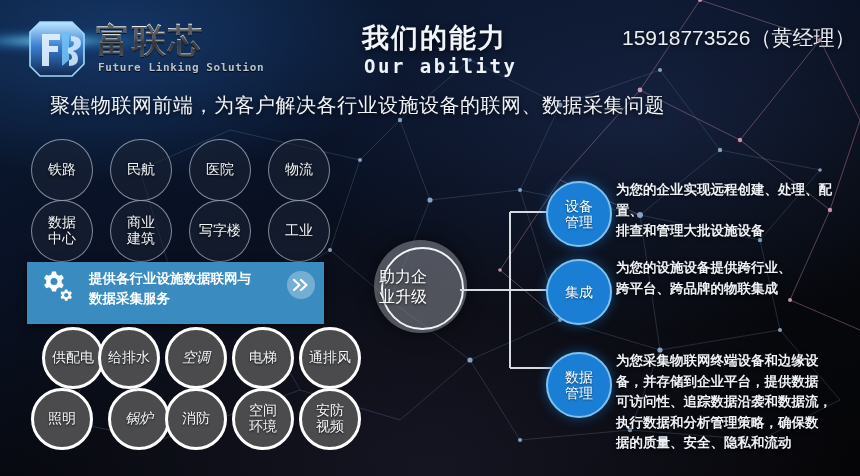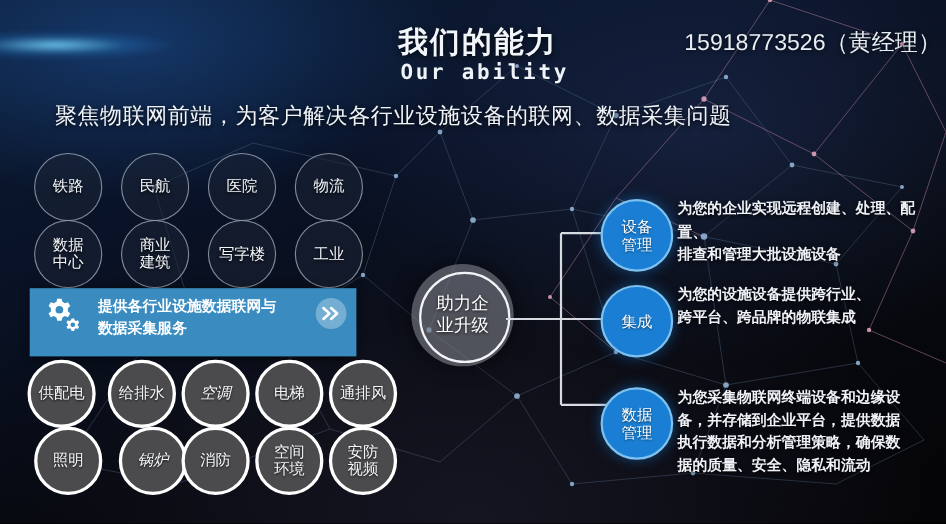--- a/index.html
+++ b/index.html
@@ -53,21 +53,21 @@
   .banner{position:absolute;left:27px;top:262px;width:297px;height:62px;background:#3a8cc0;
           box-shadow:0 2px 8px rgba(0,0,0,.6);}
   .banner-gear{position:absolute;left:12px;top:7px;width:34px;height:32px;}
   .banner-txt{position:absolute;left:62px;top:7px;width:185px;font-size:13.5px;color:#ffffff;
               font-weight:bold;line-height:1.45;}
   .banner-next{position:absolute;right:9px;top:9px;width:28px;height:28px;border-radius:50%;
                background:rgba(255,255,255,.30);display:flex;align-items:center;justify-content:center;}
 
   
   .hub{position:absolute;left:374px;top:240px;width:93px;height:93px;border-radius:50%;
-       background:rgba(122,126,134,.62);display:flex;align-items:center;justify-content:center;
+       background:rgba(122,126,134,.62);display:flex;align-items:center;justify-content:flex-start;
        box-shadow:0 0 18px rgba(0,0,0,.55);}
   .hub-ring{position:absolute;left:7px;top:7px;width:79px;height:79px;border-radius:50%;
             border:2.5px solid #f2f4f7;}
   .hub-txt{position:relative;font-size:16px;color:#ffffff;text-align:center;line-height:1.2;
            width:58px;text-shadow:0 1px 3px rgba(0,0,0,.8);}
 
   
   .conn{position:absolute;left:460px;top:150px;width:130px;height:270px;pointer-events:none;}
 
   
@@ -137,20 +137,37 @@
         <circle cx="640" cy="90" r="2.4"></circle>
       <circle cx="740" cy="140" r="2.2"></circle>
         <circle cx="820" cy="40" r="2"></circle>
       <circle cx="830" cy="210" r="2.2"></circle>
         <circle cx="790" cy="300" r="2"></circle>
       <circle cx="500" cy="270" r="1.8"></circle>
     </g>
   </svg>
   <div class="glowL"></div>
 
+  <div class="logo">
+    <svg class="logo-mark" viewBox="0 0 66 62">
+      <defs>
+        <linearGradient id="lg1" x1="0" y1="0" x2="0" y2="1">
+          <stop offset="0%" stop-color="#bfe6ff"></stop>
+            <stop offset="45%" stop-color="#3a7fd0"></stop>
+          <stop offset="100%" stop-color="#12274f"></stop>
+        </linearGradient>
+      </defs>
+      <path d="M14 4 L46 4 L58 16 L58 46 L46 58 L14 58 L4 48 L4 14 Z" fill="url(#lg1)" stroke="#9fd9ff" stroke-width="1.6"></path>
+      <path d="M16 16 L34 16 L34 22 L23 22 L23 28 L32 28 L32 34 L23 34 L23 48 L16 48 Z" fill="#dff1ff" opacity=".92"></path>
+      <path d="M36 14 L43 14 L43 42 L36 48 Z" fill="#6fc0f5" opacity=".9"></path>
+      <path d="M45 18 Q55 18 55 25 Q55 31 47 33 Q52 35 52 41 Q52 48 43 48 L43 42 Q46 42 46 39 Q46 36 42 35 L42 30 Q48 29 48 25 Q48 23 45 23 Z" fill="#cfe9ff" opacity=".9"></path>
+    </svg>
+    <div class="logo-cn">富联芯</div>
+    <div class="logo-en">Future Linking Solution</div>
+  </div>
 
   <div class="title-cn">我们的能力</div>
   <div class="title-en">Our ability</div>
   <div class="phone">15918773526（黄经理）</div>
   <div class="subtitle">聚焦物联网前端，为客户解决各行业设施设备的联网、数据采集问题</div>
 
   <div id="ind-row1">
       <div class="pill top" style="left: 31px; top: 139px;">
         <span>
           <div>铁路</div>
@@ -212,21 +229,21 @@
     </div>
     <div class="banner-next">
       <svg width="18" height="14" viewBox="0 0 18 14">
         <path d="M2 2 L7.5 7 L2 12" fill="none" stroke="#fff" stroke-width="2.3" stroke-linecap="round" stroke-linejoin="round"></path>
         <path d="M9 2 L14.5 7 L9 12" fill="none" stroke="#fff" stroke-width="2.3" stroke-linecap="round" stroke-linejoin="round"></path>
       </svg>
     </div>
   </div>
 
   <div id="sys-row1">
-      <div class="pill bot" style="left: 25px; top: 327px;">
+      <div class="pill bot" style="left: 42px; top: 327px;">
         <span>
           <div>供配电</div>
         </span>
       </div>
       <div class="pill bot" style="left: 98px; top: 327px;">
         <span>
           <div>给排水</div>
         </span>
       </div>
       <div class="pill bot" style="left: 165px; top: 327px; font-style: italic;">
@@ -320,18 +337,19 @@
       </div>
       <div class="node" style="left: 546px; top: 352px;">
         <span>
           <div>数据</div>
           <div>管理</div>
         </span>
       </div>
       <div class="node-desc" style="left: 616px; top: 351px; width: 240px;">
         <div>为您采集物联网终端设备和边缘设</div>
         <div>备，并存储到企业平台，提供数据</div>
+        <div>可访问性、追踪数据沿袭和数据流，</div>
         <div>执行数据和分析管理策略，确保数</div>
         <div>据的质量、安全、隐私和流动</div>
       </div>
     </div>
 
 </div>
 
 </body></html>

